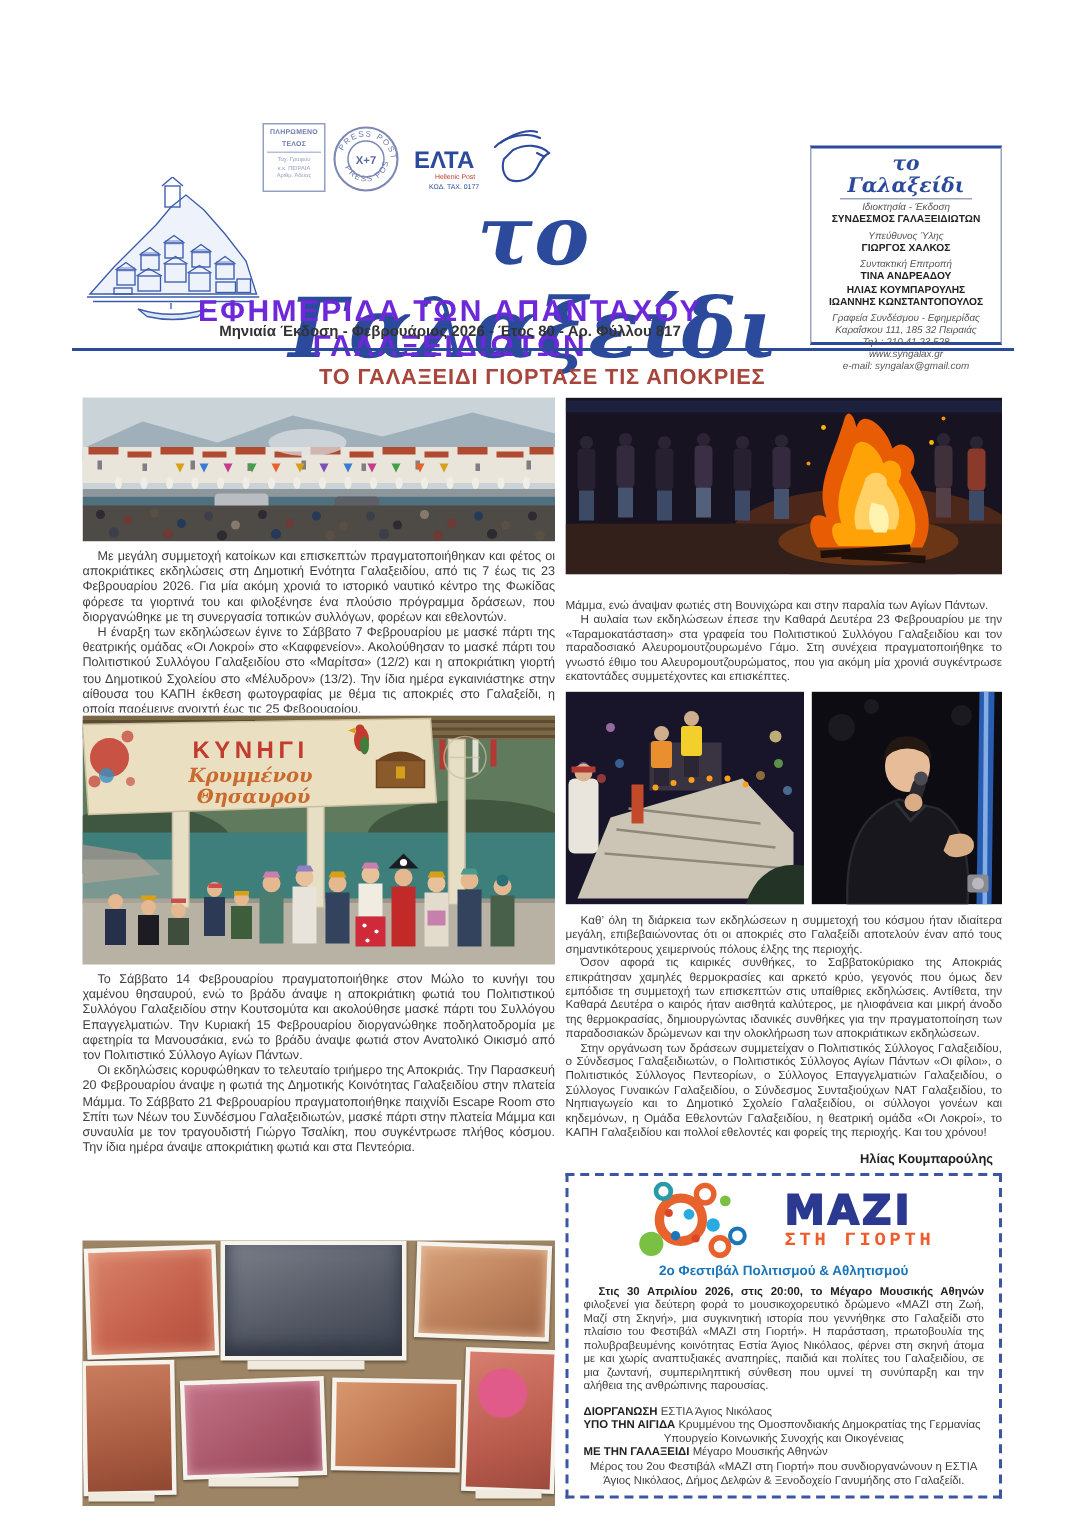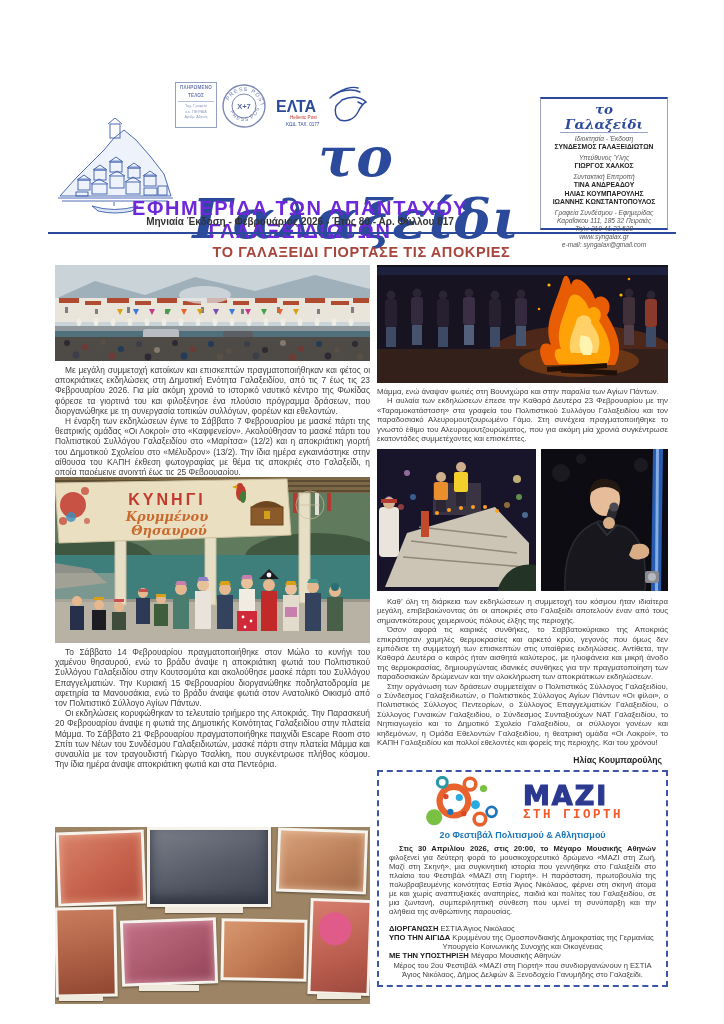--- a/index.html
+++ b/index.html
@@ -518,21 +518,21 @@
             <circle cx="252" cy="14" r="1.3" fill="#ff8f00"></circle>
             <circle cx="162" cy="44" r="1.3" fill="#ff8f00"></circle>
         </g>
         <g fill="#20100a">
             <rect x="170" y="100" width="60" height="5" transform="rotate(-4 200 102)"></rect>
             <rect x="184" y="104" width="56" height="5" transform="rotate(3 210 106)"></rect>
           </g>
       </svg>
     </div>
 
-    <div class="tblock" style="height:60px;margin-top:4px;">
+    <div class="tblock" style="height:60px;margin-top:16px;">
       <p class="body">Μάμμα, ενώ άναψαν φωτιές στη Βουνιχώρα και στην παραλία των Αγίων Πάντων.</p>
       <p class="body ind">Η αυλαία των εκδηλώσεων έπεσε την Καθαρά Δευτέρα 23 Φεβρουαρίου με την «Ταραμοκατάσταση» στα γραφεία του Πολιτιστικού Συλλόγου Γαλαξειδίου και τον παραδοσιακό Αλευρομουτζουρωμένο Γάμο. Στη συνέχεια πραγματοποιήθηκε το γνωστό έθιμο του Αλευρομουτζουρώματος, που για ακόμη μία χρονιά συγκέντρωσε εκατοντάδες συμμετέχοντες και επισκέπτες.</p>
     </div>
 
     <div class="photorow">
       <div class="photo" style="width:159px;height:142px;">
         <svg width="159" height="142" viewBox="0 0 159 142">
           <rect width="159" height="142" fill="#18142a"></rect>
           <g>
               <circle cx="12" cy="50" r="3" fill="#6b4a8f"></circle>
@@ -628,18 +628,18 @@
         <div>
           <div class="mazi-word">ΜΑΖΙ</div>
           <div class="mazi-sub">ΣΤΗ ΓΙΟΡΤΗ</div>
         </div>
       </div>
       <div class="festival-sub">2ο Φεστιβάλ Πολιτισμού &amp; Αθλητισμού</div>
       <p class="mazi-text ind"><b class="lead">Στις 30 Απριλίου 2026, στις 20:00, το Μέγαρο Μουσικής Αθηνών</b><span> φιλοξενεί για δεύτερη φορά το μουσικοχορευτικό δρώμενο «ΜΑΖΙ στη Ζωή, Μαζί στη Σκηνή», μια συγκινητική ιστορία που γεννήθηκε στο Γαλαξείδι στο πλαίσιο του Φεστιβάλ «ΜΑΖΙ στη Γιορτή». Η παράσταση, πρωτοβουλία της πολυβραβευμένης κοινότητας Εστία Άγιος Νικόλαος, φέρνει στη σκηνή άτομα με και χωρίς αναπτυξιακές αναπηρίες, παιδιά και πολίτες του Γαλαξειδίου, σε μια ζωντανή, συμπεριληπτική σύνθεση που υμνεί τη συνύπαρξη και την αλήθεια της ανθρώπινης παρουσίας.</span></p>
       <div class="credit"><b>ΔΙΟΡΓΑΝΩΣΗ</b> <span>ΕΣΤΙΑ Άγιος Νικόλαος</span></div>
       <div class="credit"><b>ΥΠΟ ΤΗΝ ΑΙΓΙΔΑ</b> <span>Κρυμμένου της Ομοσπονδιακής Δημοκρατίας της Γερμανίας</span></div>
       <div class="credit cont"><span>Υπουργείο Κοινωνικής Συνοχής και Οικογένειας</span></div>
-      <div class="credit"><b>ΜΕ ΤΗΝ ΥΠΟΣΤΗΡΙΞΗ</b> <span>Μέγαρο Μουσικής Αθηνών</span></div>
+      <div class="credit"><b>ΜΕ ΤΗΝ ΓΑΛΑΞΕΙΔΙ</b> <span>Μέγαρο Μουσικής Αθηνών</span></div>
       <div class="mazi-footer">Μέρος του 2ου Φεστιβάλ «ΜΑΖΙ στη Γιορτή» που συνδιοργανώνουν η ΕΣΤΙΑ Άγιος Νικόλαος, Δήμος Δελφών &amp; Ξενοδοχείο Γανυμήδης στο Γαλαξείδι.</div>
     </div>
   </div>
 
 </div>
 
 </body></html>

